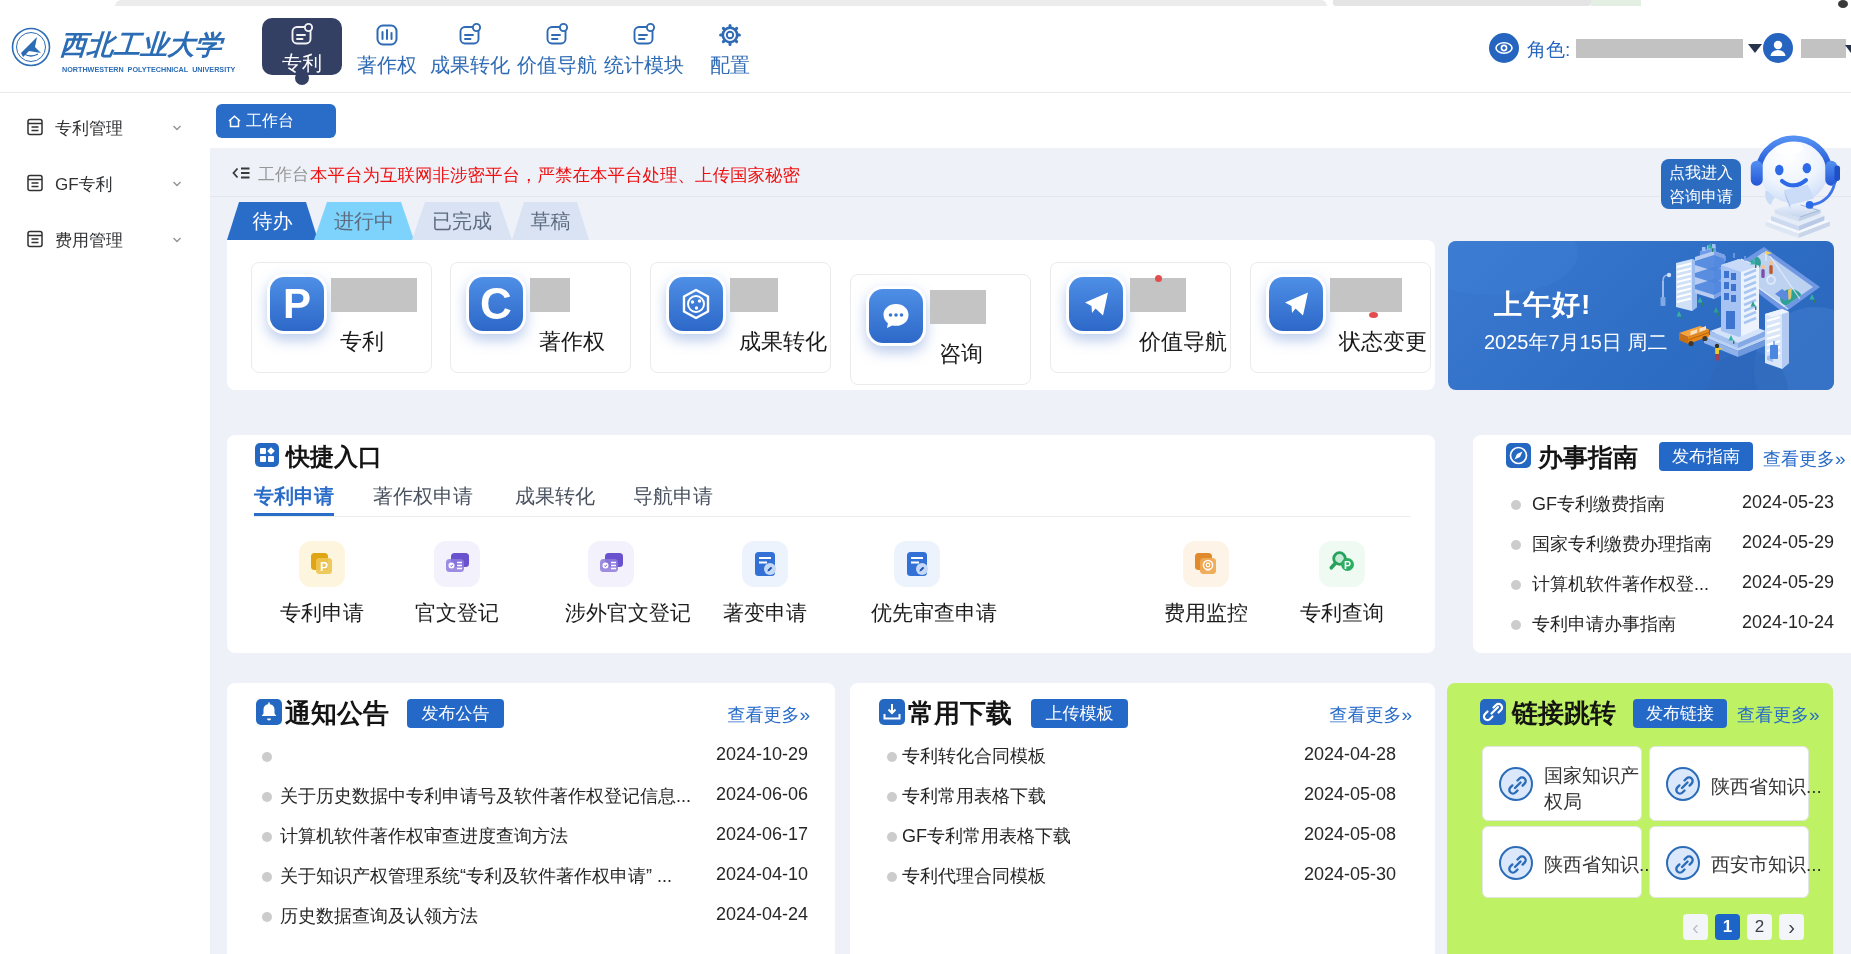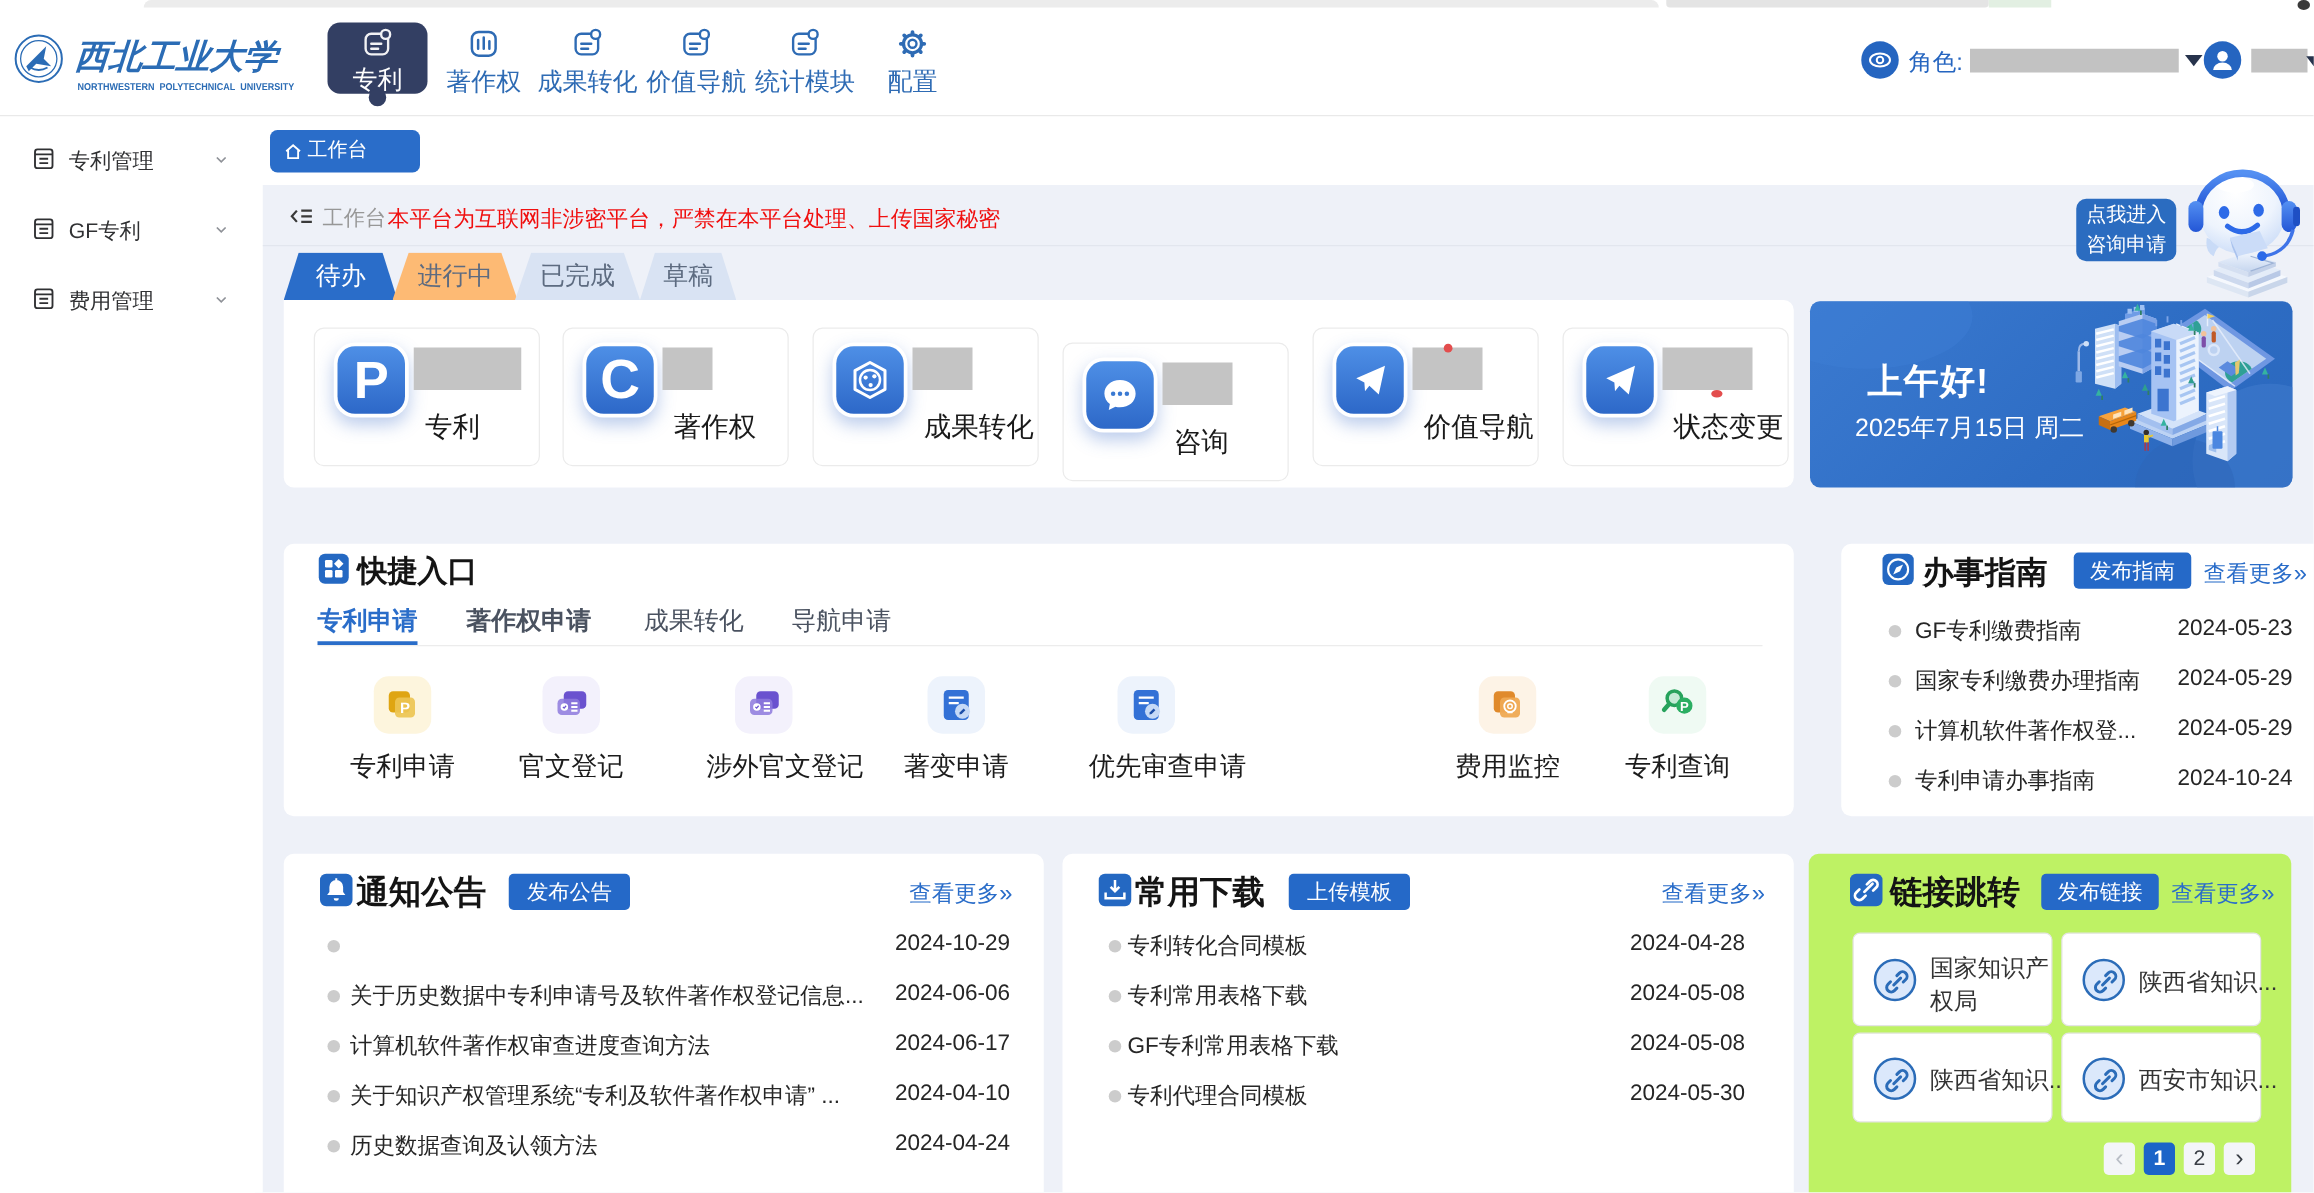--- a/index.html
+++ b/index.html
@@ -196,21 +196,21 @@
           <g stroke="#3a3a3a" stroke-width="1.8" fill="none">
             <path d="M5.5 4.5 L1.5 9 L5.5 13.5"></path>
             <path d="M9 4.5 h8.5 M9 9 h8.5 M9 13.5 h8.5"></path>
           </g>
         </svg>
     </div>
     <div class="abs" style="left:48px;top:15px;color:#979797;font-size:17px;">工作台</div>
     <div class="abs" style="left:100px;top:15px;color:#f00f0f;font-size:17.5px;">本平台为互联网非涉密平台，严禁在本平台处理、上传国家秘密</div>
 
     <div class="abs" style="left:17px;top:54px;width:91px;height:38px;background:#2a6dc9;clip-path:polygon(12px 0, 79px 0, 91px 100%, 0 100%);color:#fff;font-size:20px;text-align:center;line-height:38px;">待办</div>
-    <div class="abs" style="left:104px;top:54px;width:100px;height:38px;background:#fdba74;clip-path:polygon(13px 0, 87px 0, 100px 100%, 0 100%);color:#5d6b80;font-size:20px;text-align:center;line-height:38px;">进行中</div>
+    <div class="abs" style="left:104px;top:54px;width:100px;height:38px;background:#7dd3fc;clip-path:polygon(13px 0, 87px 0, 100px 100%, 0 100%);color:#5d6b80;font-size:20px;text-align:center;line-height:38px;">进行中</div>
     <div class="abs" style="left:202px;top:54px;width:100px;height:38px;background:#d9e3f3;clip-path:polygon(13px 0, 87px 0, 100px 100%, 0 100%);color:#5d6b80;font-size:20px;text-align:center;line-height:38px;">已完成</div>
     <div class="abs" style="left:302px;top:54px;width:77px;height:38px;background:#d9e3f3;clip-path:polygon(12px 0, 65px 0, 77px 100%, 0 100%);color:#5d6b80;font-size:20px;text-align:center;line-height:38px;">草稿</div>
 
     <div class="abs" id="cards-panel" style="left:17px;top:92px;width:1208px;height:150px;background:#fff;border-radius:0 8px 8px 8px;overflow:hidden;">
       <div class="tcard" style="left:24px;">
         <div class="tcico">
             <span style="font-size:42px;font-weight:bold;color:#fff;font-family:'Liberation Sans',sans-serif;">P</span>
           </div>
         <div class="tcgray" style="width:86px;"></div>
         <div class="tclab">专利</div>
@@ -425,21 +425,21 @@
             <g fill="#fff">
               <rect x="5" y="5" width="6" height="6" rx="1"></rect>
               <rect x="5" y="13" width="6" height="6" rx="1"></rect>
               <rect x="13" y="13" width="6" height="6" rx="1"></rect>
               <path d="M16 4.2 L19.8 8 L16 11.8 L12.2 8 Z"></path>
             </g>
           </svg>
       </div>
       <div class="abs" style="left:59px;top:6px;font-size:24px;font-weight:bold;color:#141414;">快捷入口</div>
       <div class="abs" style="left:27px;top:48px;font-size:20px;font-weight:bold;color:#2a6dc9;">专利申请</div>
-      <div class="abs" style="left:146px;top:48px;font-size:20px;color:#4a5260;font-weight:bold;">著作权申请</div>
+      <div class="abs" style="left:146px;top:48px;font-size:20px;color:#4a5260;">著作权申请</div>
       <div class="abs" style="left:288px;top:48px;font-size:20px;color:#4a5260;">成果转化</div>
       <div class="abs" style="left:406px;top:48px;font-size:20px;color:#4a5260;">导航申请</div>
       <div class="abs" style="left:27px;top:78px;width:80px;height:3px;background:#2a6dc9;"></div>
       <div class="abs" style="left:27px;top:81px;width:1156px;height:1px;background:#ececec;"></div>
       <div class="qitem" style="left:49px;">
           <div class="qico" style="background:#fdf5dd;">
         <svg width="32" height="32" viewBox="0 0 32 32">
               <rect x="5" y="5" width="17" height="17" rx="3.5" fill="#dfa512"></rect>
               <rect x="10" y="10" width="16" height="16" rx="3.5" fill="#edc452" opacity="0.92"></rect>
               <text x="18" y="22.5" font-size="12" font-weight="bold" fill="#fff" text-anchor="middle" font-family="Liberation Sans">P</text>

